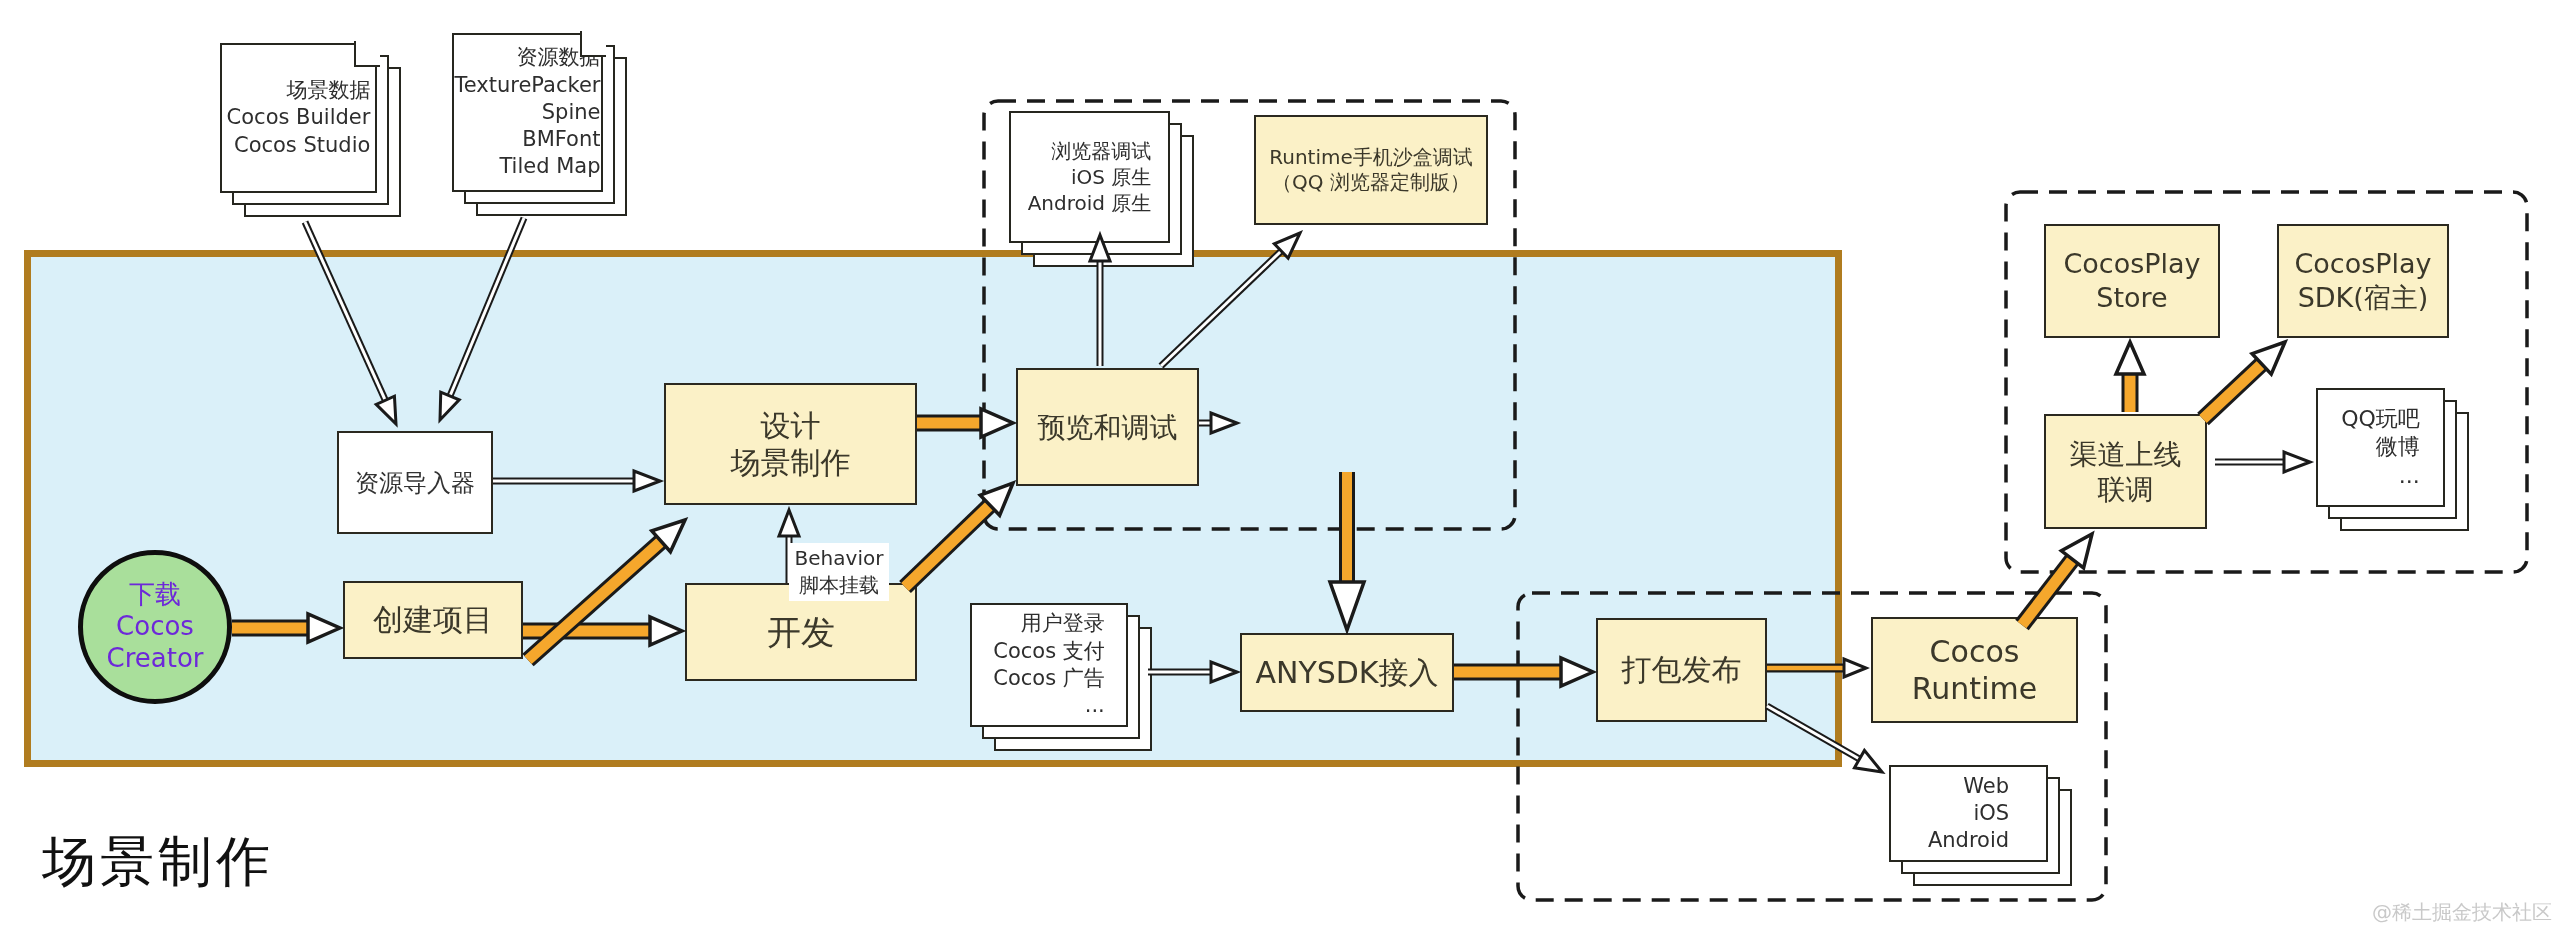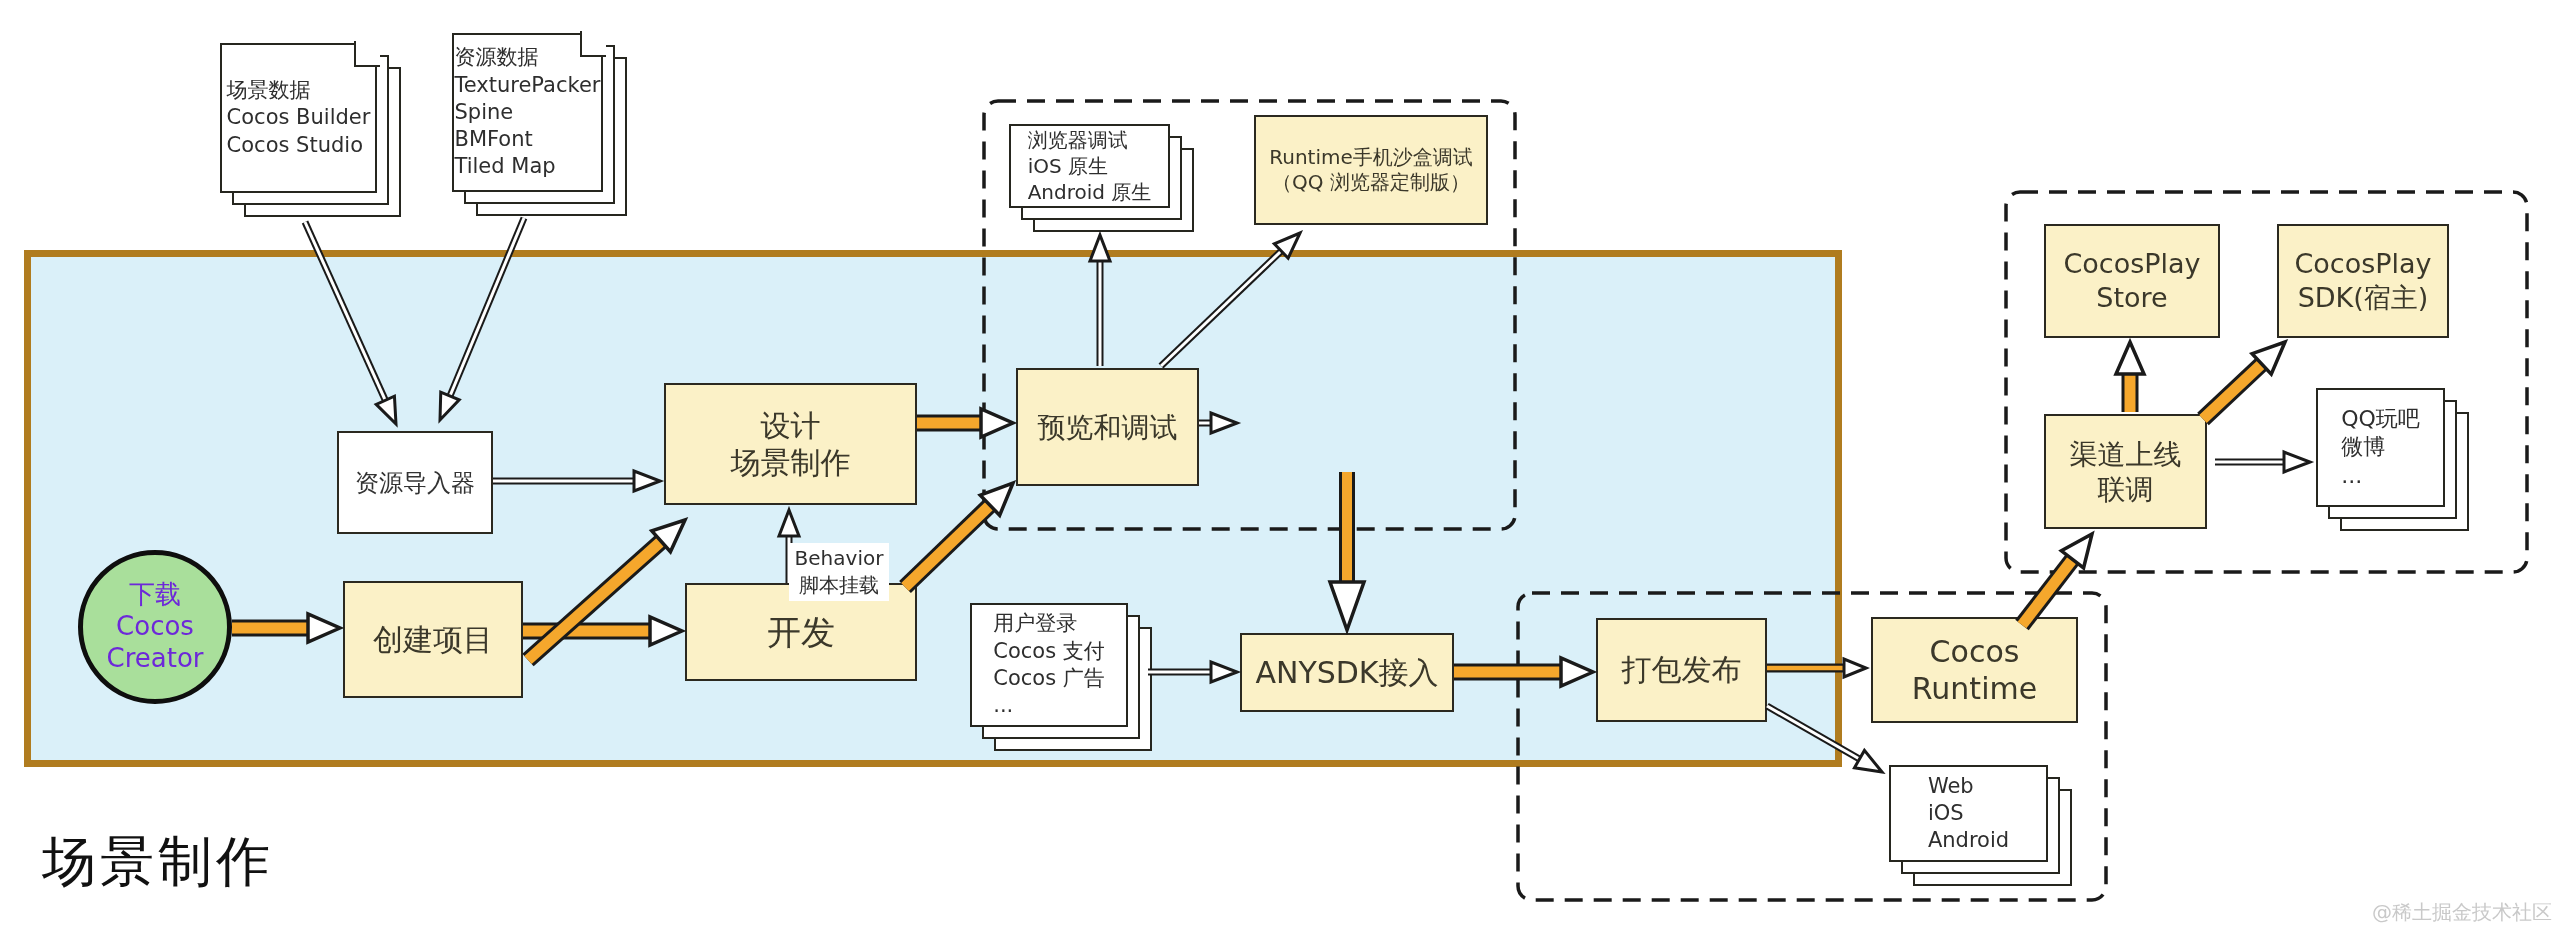--- a/index.html
+++ b/index.html
@@ -15,21 +15,21 @@
   .node.white{background:#ffffff;color:#333;}
   .circle{position:absolute;box-sizing:border-box;border-radius:50%;background:#a9df9b;border:5px solid #0e0e0e;
         display:flex;align-items:center;justify-content:center;text-align:center;
         white-space:pre-line;line-height:1.22;color:#6d28d9;z-index:2;}
 
   .stack{position:absolute;z-index:2;}
   .page{position:absolute;box-sizing:border-box;background:#ffffff;border:2.5px solid #26261f;}
   .page.b2{left:24px;top:24px;right:0;bottom:0;}
   .page.b1{left:12px;top:12px;right:12px;bottom:12px;}
   .page.front{left:0;top:0;right:24px;bottom:24px;display:flex;align-items:center;justify-content:center;
-              text-align:left;white-space:pre-line;line-height:1.3;color:#2e2e2e;}
+              text-align:right;white-space:pre-line;line-height:1.3;color:#2e2e2e;}
   .dogear .fold{position:absolute;top:-2.5px;right:-2.5px;width:24px;height:24px;background:#ffffff;
               border-left:2.5px solid #26261f;border-bottom:2.5px solid #26261f;}
 
   #behavior-label{position:absolute;left:741px;top:543px;width:100px;height:58px;background:#ffffff;
               display:flex;align-items:center;justify-content:center;text-align:center;white-space:pre-line;
               font-size:20px;line-height:1.35;color:#2e2e2e;z-index:4;margin-left:48px;}
 
   #inner-title{position:absolute;left:529px;top:283px;width:460px;font-size:52px;letter-spacing:2px;
               color:#1c1c1c;z-index:2;white-space:nowrap;}
   #main-title{position:absolute;left:42px;top:826px;font-size:54px;letter-spacing:4px;color:#111;z-index:2;white-space:nowrap;}
@@ -60,21 +60,21 @@
     <div class="page b2"></div>
     <div class="page b1"></div>
     <div class="page front">资源数据
 TexturePacker
 Spine
 BMFont
 Tiled Map</div>
     <div class="fold" style="right:21.5px"></div>
   </div>
 
-  <div class="stack" style="left:1009px;top:124px;width:185px;height:108px;font-size:20px">
+  <div class="stack" style="left:1009px;top:111px;width:185px;height:156px;font-size:20px">
     <div class="page b2"></div>
     <div class="page b1"></div>
     <div class="page front">浏览器调试
 iOS 原生
 Android 原生</div>
   </div>
 
   <div class="stack" style="left:970px;top:603px;width:182px;height:148px;font-size:21px">
     <div class="page b2"></div>
     <div class="page b1"></div>
@@ -96,21 +96,21 @@
     <div class="page b2"></div>
     <div class="page b1"></div>
     <div class="page front">QQ玩吧
 微博
 ...</div>
   </div>
 
   <div class="node white" style="left:337px;top:431px;width:156px;height:103px;font-size:24px">资源导入器</div>
   <div class="node" style="left:664px;top:383px;width:253px;height:122px;font-size:30px">设计
 场景制作</div>
-  <div class="node" style="left:343px;top:581px;width:180px;height:117px;font-size:30px">创建项目</div>
+  <div class="node" style="left:343px;top:581px;width:180px;height:78px;font-size:30px">创建项目</div>
   <div class="node" style="left:685px;top:583px;width:232px;height:98px;font-size:34px">开发</div>
   <div class="circle" style="left:78px;top:550px;width:154px;height:154px;font-size:26px">下载
 Cocos
 Creator</div>
   <div class="node" style="left:1254px;top:115px;width:234px;height:110px;font-size:20px">Runtime手机沙盒调试
 （QQ 浏览器定制版）</div>
   <div class="node" style="left:1016px;top:368px;width:183px;height:118px;font-size:28px">预览和调试</div>
   <div class="node" style="left:1240px;top:633px;width:214px;height:79px;font-size:30px">ANYSDK接入</div>
   <div class="node" style="left:1596px;top:618px;width:171px;height:104px;font-size:30px">打包发布</div>
   <div class="node" style="left:1871px;top:617px;width:207px;height:106px;font-size:30px">Cocos

